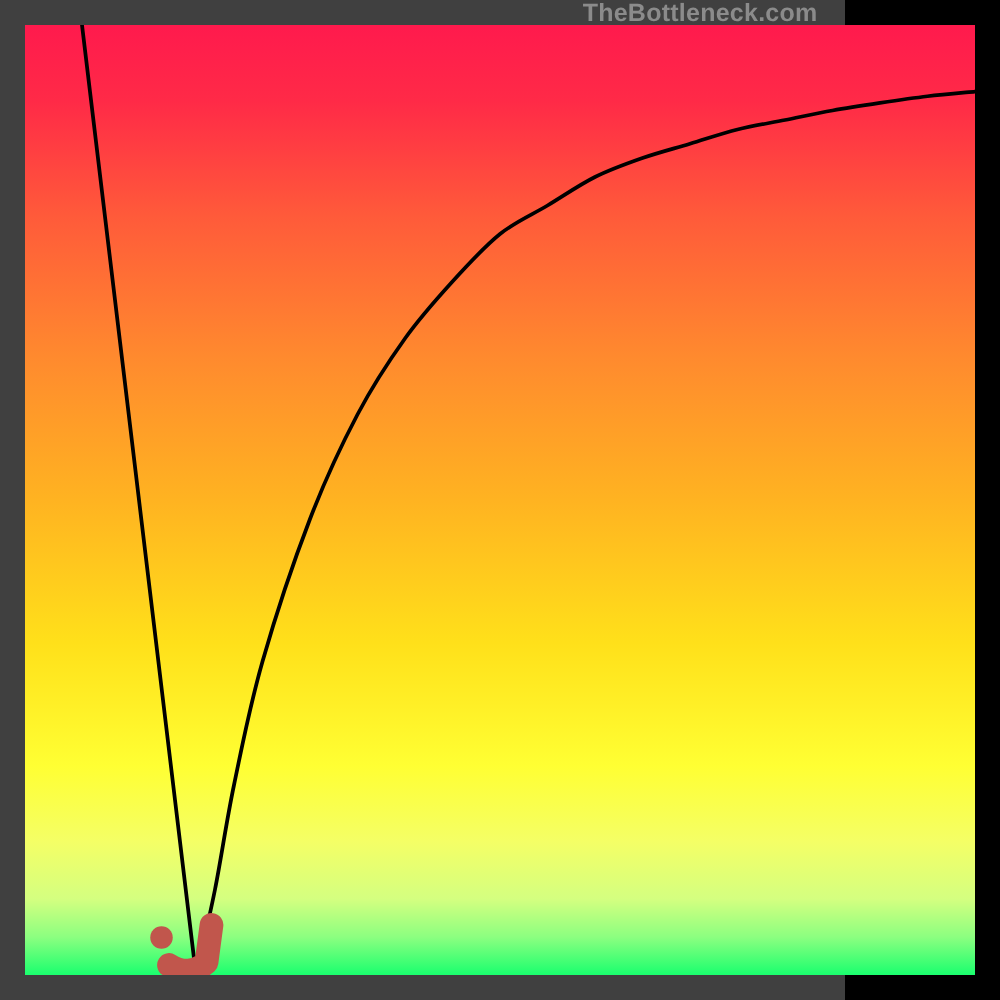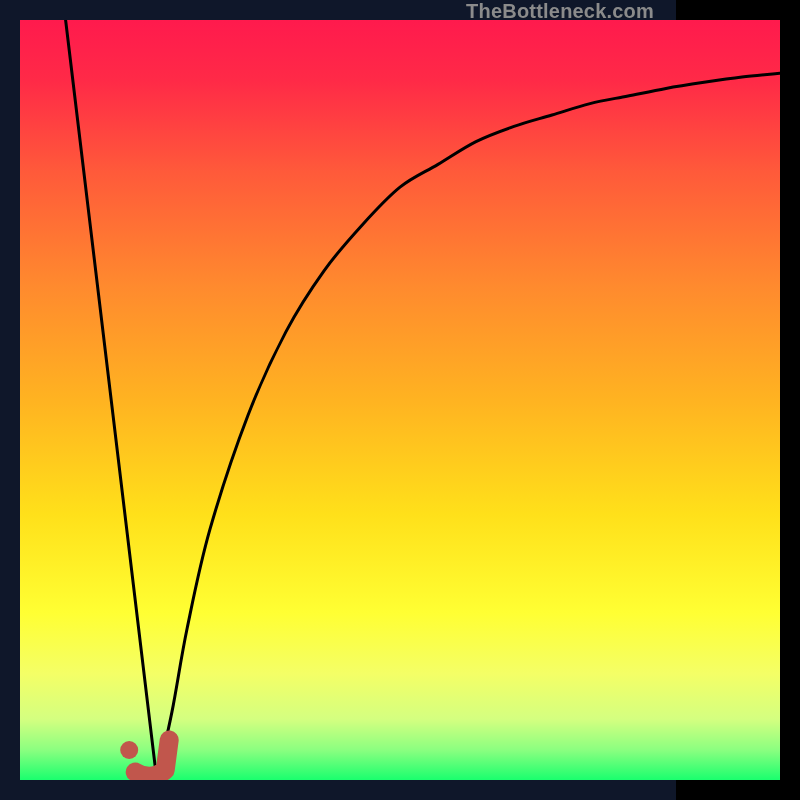--- a/index.html
+++ b/index.html
@@ -9,21 +9,21 @@
     height: 800px;
     background: #000;
     overflow: hidden;
   }
   .frame {
     position: absolute;
     left: 0;
     top: 0;
     width: 676px;
     height: 800px;
-    background: #0f172a;
+    background: #404040;
   }
   .plot {
     position: absolute;
     left: 20px;
     top: 20px;
     width: 760px;
     height: 760px;
     overflow: hidden;
   }
   .gradient {

